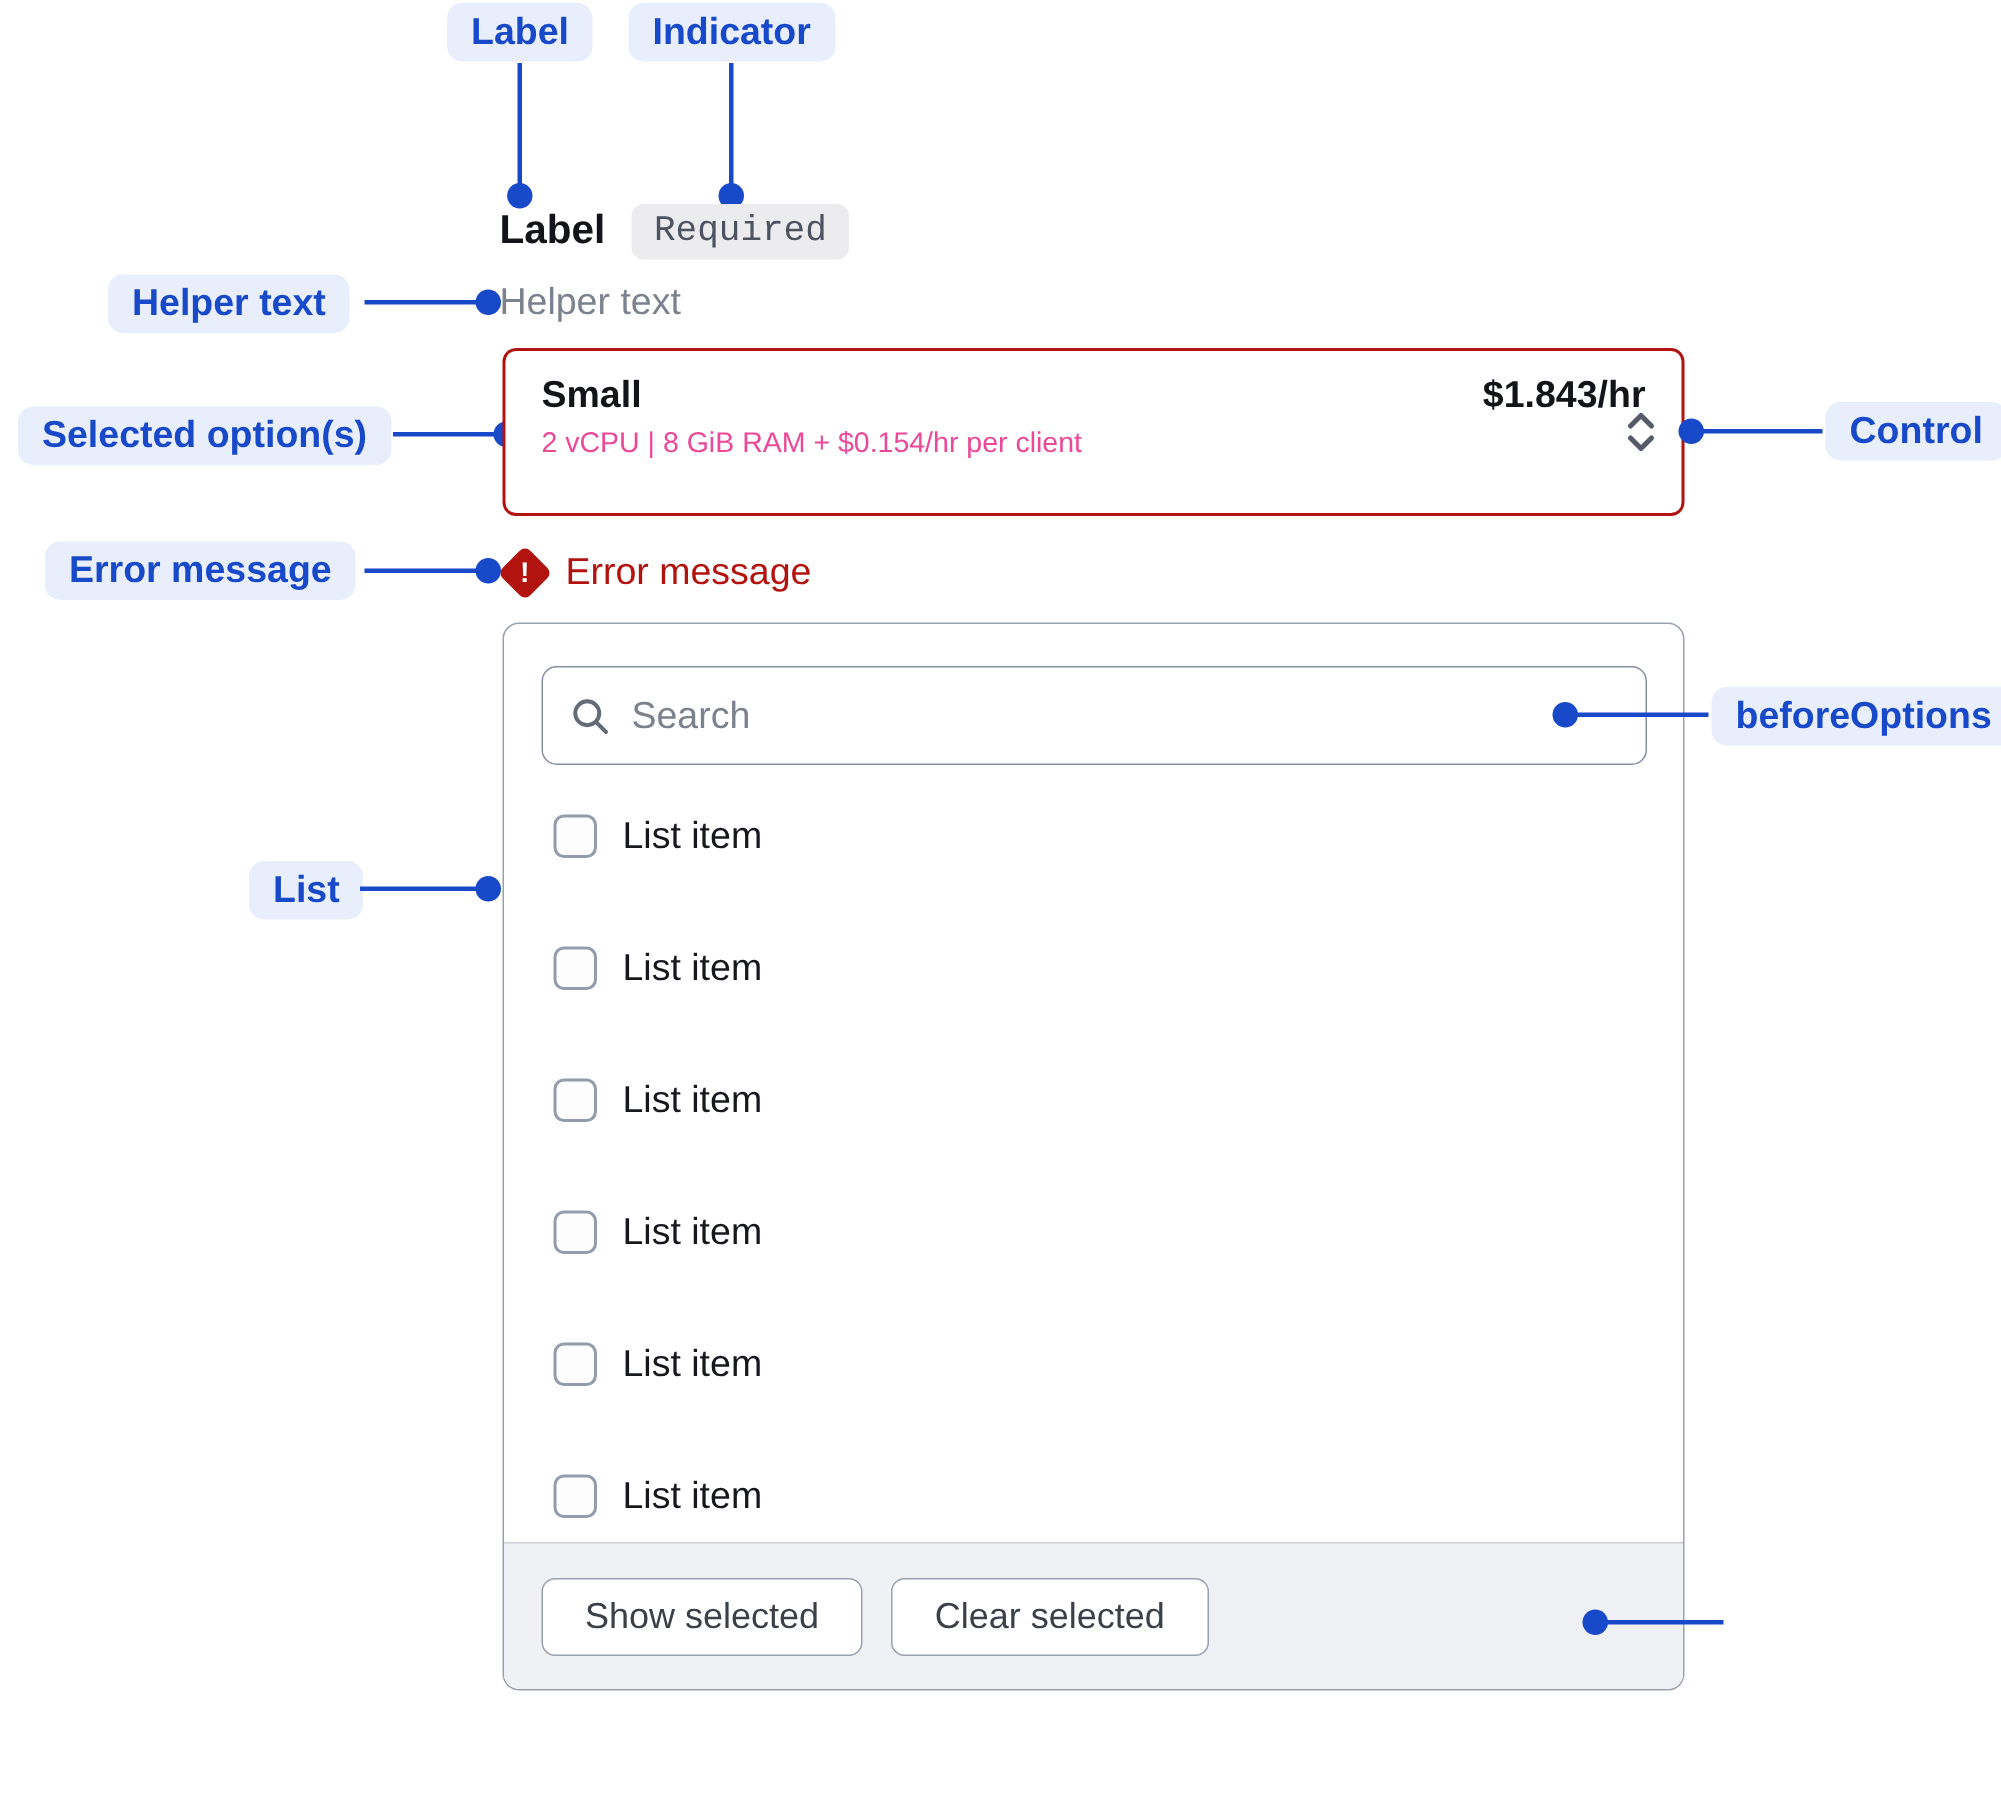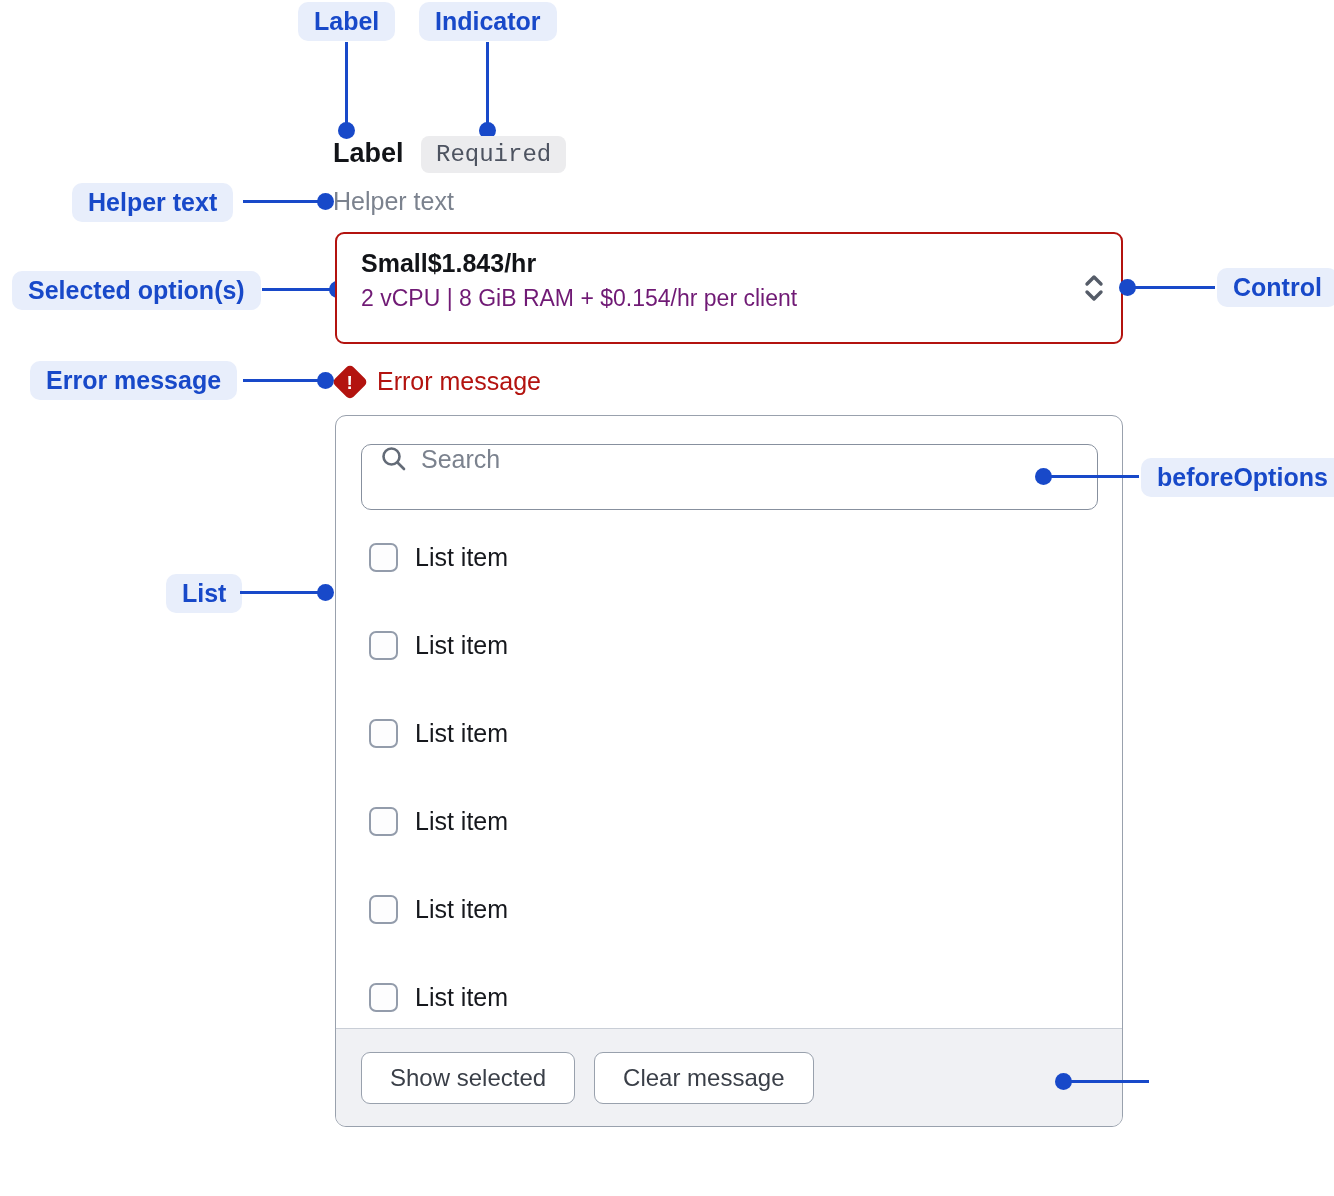--- a/index.html
+++ b/index.html
@@ -32,44 +32,44 @@
     padding:5px 15px;border-radius:8px;font-family:Liberation Mono, monospace;
   }
   .helper-text{position:absolute;left:333px;top:187px;font-size:25px;color:#7b828e;}
 
   
   .control-box{
     position:absolute;left:335px;top:232px;width:788px;height:112px;
     border:2.5px solid var(--danger);border-radius:9px;background:#fff;
     padding:15px 24px;cursor:pointer;
   }
-  .control-row1{display:flex;justify-content:flex-start;align-items:baseline;}
+  .control-row1{display:flex;justify-content:space-between;align-items:baseline;}
   .control-title{font-size:25px;font-weight:700;color:#121418;}
   .control-price{font-size:25px;font-weight:700;color:#121418;}
-  .control-details{font-size:23px;color:#701a75;margin-top:7px;}
+  .control-details{font-size:19px;color:#ec4899;margin-top:7px;}
   .control-chevron{position:absolute;right:15px;top:50%;transform:translateY(-50%);}
 
   
   .error-icon{
     position:absolute;left:337px;top:369px;width:26px;height:26px;
     background:var(--danger);border-radius:5px;transform:rotate(45deg);
     display:flex;align-items:center;justify-content:center;
   }
   .error-icon span{transform:rotate(-45deg);color:#fff;font-size:19px;font-weight:700;line-height:1;}
   .error-text{position:absolute;left:377px;top:367px;font-size:25px;font-weight:500;color:var(--danger);}
 
   
   .panel{
     position:absolute;left:335px;top:415px;width:788px;height:712px;
     border:1.5px solid #99a1ad;border-radius:11px;background:#fff;overflow:hidden;
   }
   .search-box{
     position:absolute;left:25px;top:28px;width:737px;height:66px;
     border:1.5px solid #87909e;border-radius:10px;background:#fff;
-    display:flex;align-items:flex-start;padding:0 18px;gap:14px;
+    display:flex;align-items:center;padding:0 18px;gap:14px;
   }
   .search-box input{
     flex:1;border:none;outline:none;background:transparent;
     font-family:inherit;font-size:25px;color:#15171c;
   }
   .search-box input::placeholder{color:#7b828e;opacity:1;}
   .list-item{position:absolute;left:33px;display:flex;align-items:center;gap:17px;cursor:pointer;}
   .checkbox{
     width:29px;height:29px;border:2px solid #939cab;border-radius:7px;background:#fdfdfe;
     flex:0 0 auto;
@@ -163,21 +163,21 @@
       <span class="checkbox"></span>
       <span class="list-item-label">List item</span>
     </div>
     <div class="list-item" style="top:567px;">
       <span class="checkbox"></span>
       <span class="list-item-label">List item</span>
     </div>
 
     <div class="panel-footer">
       <button class="footer-btn">Show selected</button>
-      <button class="footer-btn">Clear message</button>
+      <button class="footer-btn">Clear selected</button>
     </div>
   </div>
 
   <div class="dot" style="left:1035px;top:468px;"></div>
   <div class="hline" style="left:1043px;top:475px;width:96px;"></div>
   <span class="pill" style="left:1141px;top:458px;">beforeOptions</span>
 
   <span class="pill" style="left:166px;top:574px;">List</span>
   <div class="hline" style="left:240px;top:591px;width:85px;"></div>
   <div class="dot" style="left:317px;top:584px;"></div>

